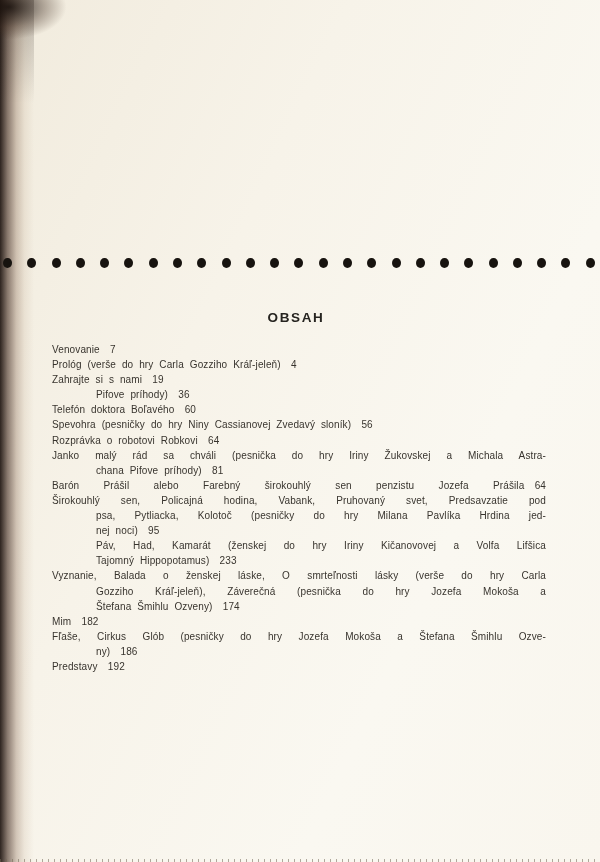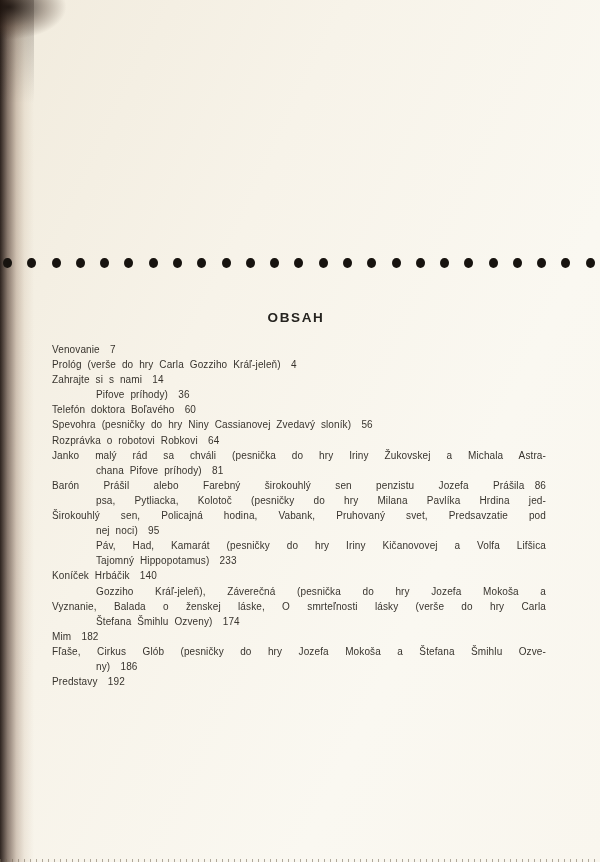--- a/index.html
+++ b/index.html
@@ -86,36 +86,35 @@
       <span class="dot"></span>
       <span class="dot"></span>
       <span class="dot"></span>
     </div>
 
   <div class="heading">OBSAH</div>
 
   <div class="toc">
       <div class="line">Venovanie  7</div>
       <div class="line">Prológ (verše do hry Carla Gozziho Kráľ-jeleň)  4</div>
-      <div class="line">Zahrajte si s nami  14</div>
+      <div class="line">Zahrajte si s nami  19</div>
       <div class="line indent">Pifove príhody)  36</div>
       <div class="line">Telefón doktora Boľavého  60</div>
       <div class="line">Spevohra (pesničky do hry Niny Cassianovej Zvedavý sloník)  56</div>
       <div class="line">Rozprávka o robotovi Robkovi  64</div>
       <div class="line just">Janko malý rád sa chváli (pesnička do hry Iriny Žukovskej a Michala Astra-</div>
       <div class="line indent">chana Pifove príhody)  81</div>
-      <div class="line just">Barón Prášil alebo Farebný širokouhlý sen penzistu Jozefa Prášila  86</div>
+      <div class="line just">Barón Prášil alebo Farebný širokouhlý sen penzistu Jozefa Prášila  64</div>
+      <div class="line just">Širokouhlý sen, Policajná hodina, Vabank, Pruhovaný svet, Predsavzatie pod</div>
       <div class="line indent just">psa, Pytliacka, Kolotoč (pesničky do hry Milana Pavlíka Hrdina jed-</div>
-      <div class="line just">Širokouhlý sen, Policajná hodina, Vabank, Pruhovaný svet, Predsavzatie pod</div>
       <div class="line indent">nej noci)  95</div>
-      <div class="line indent just">Páv, Had, Kamarát (pesničky do hry Iriny Kičanovovej a Volfa Lifšica</div>
+      <div class="line indent just">Páv, Had, Kamarát (ženskej do hry Iriny Kičanovovej a Volfa Lifšica</div>
       <div class="line indent">Tajomný Hippopotamus)  233</div>
-      <div class="line">Koníček Hrbáčik  140</div>
+      <div class="line just">Vyznanie, Balada o ženskej láske, O smrteľnosti lásky (verše do hry Carla</div>
       <div class="line indent just">Gozziho Kráľ-jeleň), Záverečná (pesnička do hry Jozefa Mokoša a</div>
-      <div class="line just">Vyznanie, Balada o ženskej láske, O smrteľnosti lásky (verše do hry Carla</div>
       <div class="line indent">Štefana Šmihlu Ozveny)  174</div>
       <div class="line">Mim  182</div>
       <div class="line just">Fľaše, Cirkus Glób (pesničky do hry Jozefa Mokoša a Štefana Šmihlu Ozve-</div>
       <div class="line indent">ny)  186</div>
       <div class="line">Predstavy  192</div>
     </div>
 
   <div class="bottom-artifact"></div>
 </div>
 

